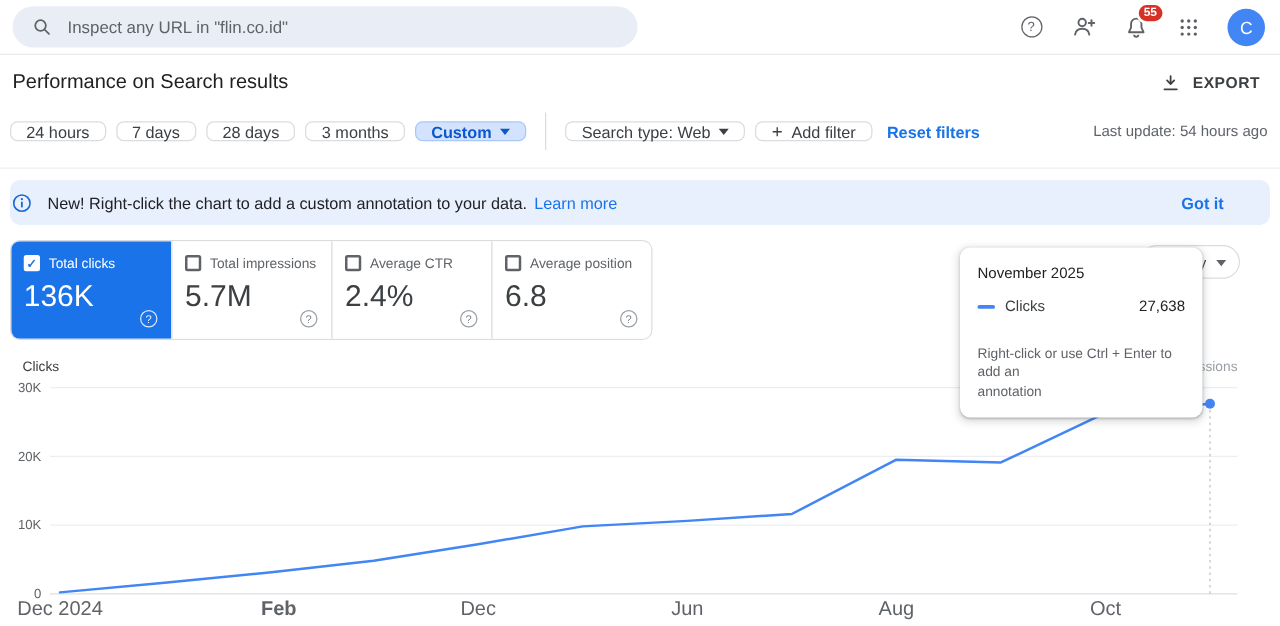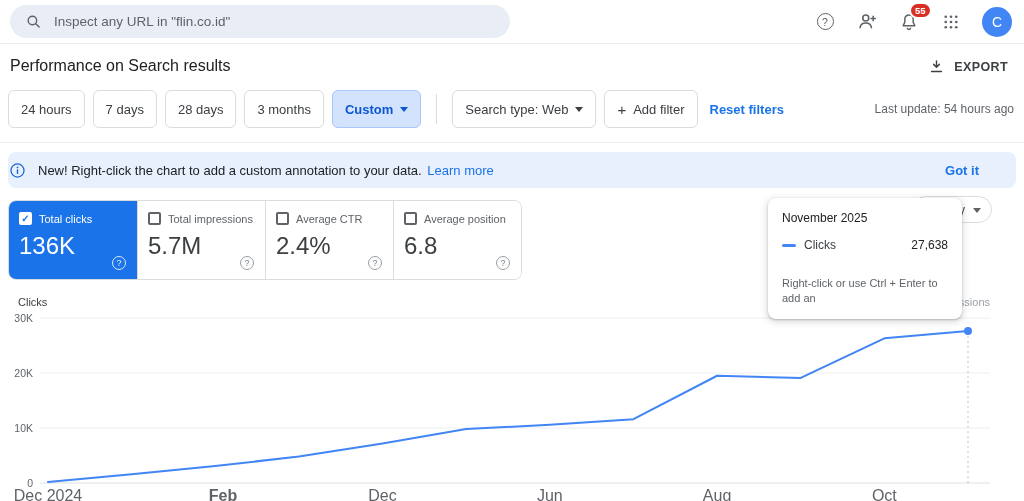--- a/index.html
+++ b/index.html
@@ -11,27 +11,27 @@
   .search-pill{display:flex;align-items:center;gap:12px;width:500px;height:33px;background:#e9eef6;border-radius:17px;padding:0 15px}
   .search-pill input{flex:1;border:0;background:transparent;outline:0;font-size:13.5px;color:#202124;font-family:inherit}
   .search-pill input::placeholder{color:#5f6368}
   .topbar-actions{margin-left:auto;display:flex;align-items:center;gap:20px}
   .icon-btn{position:relative;display:flex;align-items:center;justify-content:center;width:22px;height:22px;cursor:pointer}
   .qcircle{width:17px;height:17px;border:1.6px solid #5f6368;border-radius:50%;color:#5f6368;font-size:10.5px;display:flex;align-items:center;justify-content:center}
   .badge{position:absolute;top:-9px;left:11px;background:#d93025;color:#fff;font-size:9.5px;font-weight:700;padding:2px 4px;border-radius:9px;border:2px solid #fff;line-height:1}
   .avatar{width:30px;height:30px;border-radius:50%;background:#4285f4;color:#fff;display:flex;align-items:center;justify-content:center;font-size:14px;cursor:pointer}
 
   
-  .header-row{display:flex;align-items:flex-end;padding:13px 16px 11px 10px}
+  .header-row{display:flex;align-items:center;padding:13px 16px 11px 10px}
   .page-title{font-size:16px;color:#202124}
   .export-btn{margin-left:auto;display:flex;align-items:center;gap:9px;font-size:12.5px;font-weight:700;letter-spacing:.4px;color:#3c4043;cursor:pointer}
 
   
   .filter-row{display:flex;align-items:center;gap:8px;padding:4px 10px 14px 8px;border-bottom:1px solid #eef0f2}
-  .chip{display:flex;align-items:center;gap:7px;height:38px;padding:0 12px;border:1px solid #dadce0;border-radius:6px;background:#fff;font-size:13px;color:#3c4043;cursor:pointer;white-space:nowrap}
+  .chip{display:flex;align-items:center;gap:7px;height:16px;padding:0 12px;border:1px solid #dadce0;border-radius:6px;background:#fff;font-size:13px;color:#3c4043;cursor:pointer;white-space:nowrap}
   .chip.selected{background:#d3e3fd;border-color:#a8c7fa;color:#0b57d0;font-weight:700}
   .tri{width:0;height:0;border-left:4px solid transparent;border-right:4px solid transparent;border-top:5px solid currentColor;margin-top:1px}
   .vdivider{width:1px;height:30px;background:#dadce0;margin:0 7px}
   .blue-link{color:#1a73e8;font-size:13px;font-weight:700;cursor:pointer;margin-left:4px}
   .last-update{margin-left:auto;font-size:12px;color:#5f6368}
 
   
   .banner{margin:9px 8px 0;height:36px;background:#e8f0fe;border-radius:8px;display:flex;align-items:center;gap:12px;padding:0 1px;font-size:13px;color:#202124}
   .banner .learn{color:#1a73e8;cursor:pointer;margin-left:2px}
   .banner .gotit{margin-left:auto;color:#1a73e8;font-weight:700;cursor:pointer;padding-right:36px}
@@ -264,17 +264,18 @@
 
 <div class="tooltip">
   <div class="tt-title">November 2025</div>
   <div class="tt-row">
     <span class="tt-dash"></span>
     <span>Clicks</span>
     <span class="tt-val">27,638</span>
   </div>
   <div class="tt-hint">
     <div>Right-click or use Ctrl + Enter to add an</div>
+    <div>annotation</div>
   </div>
 </div>
 
 
 
 
 </body></html>

